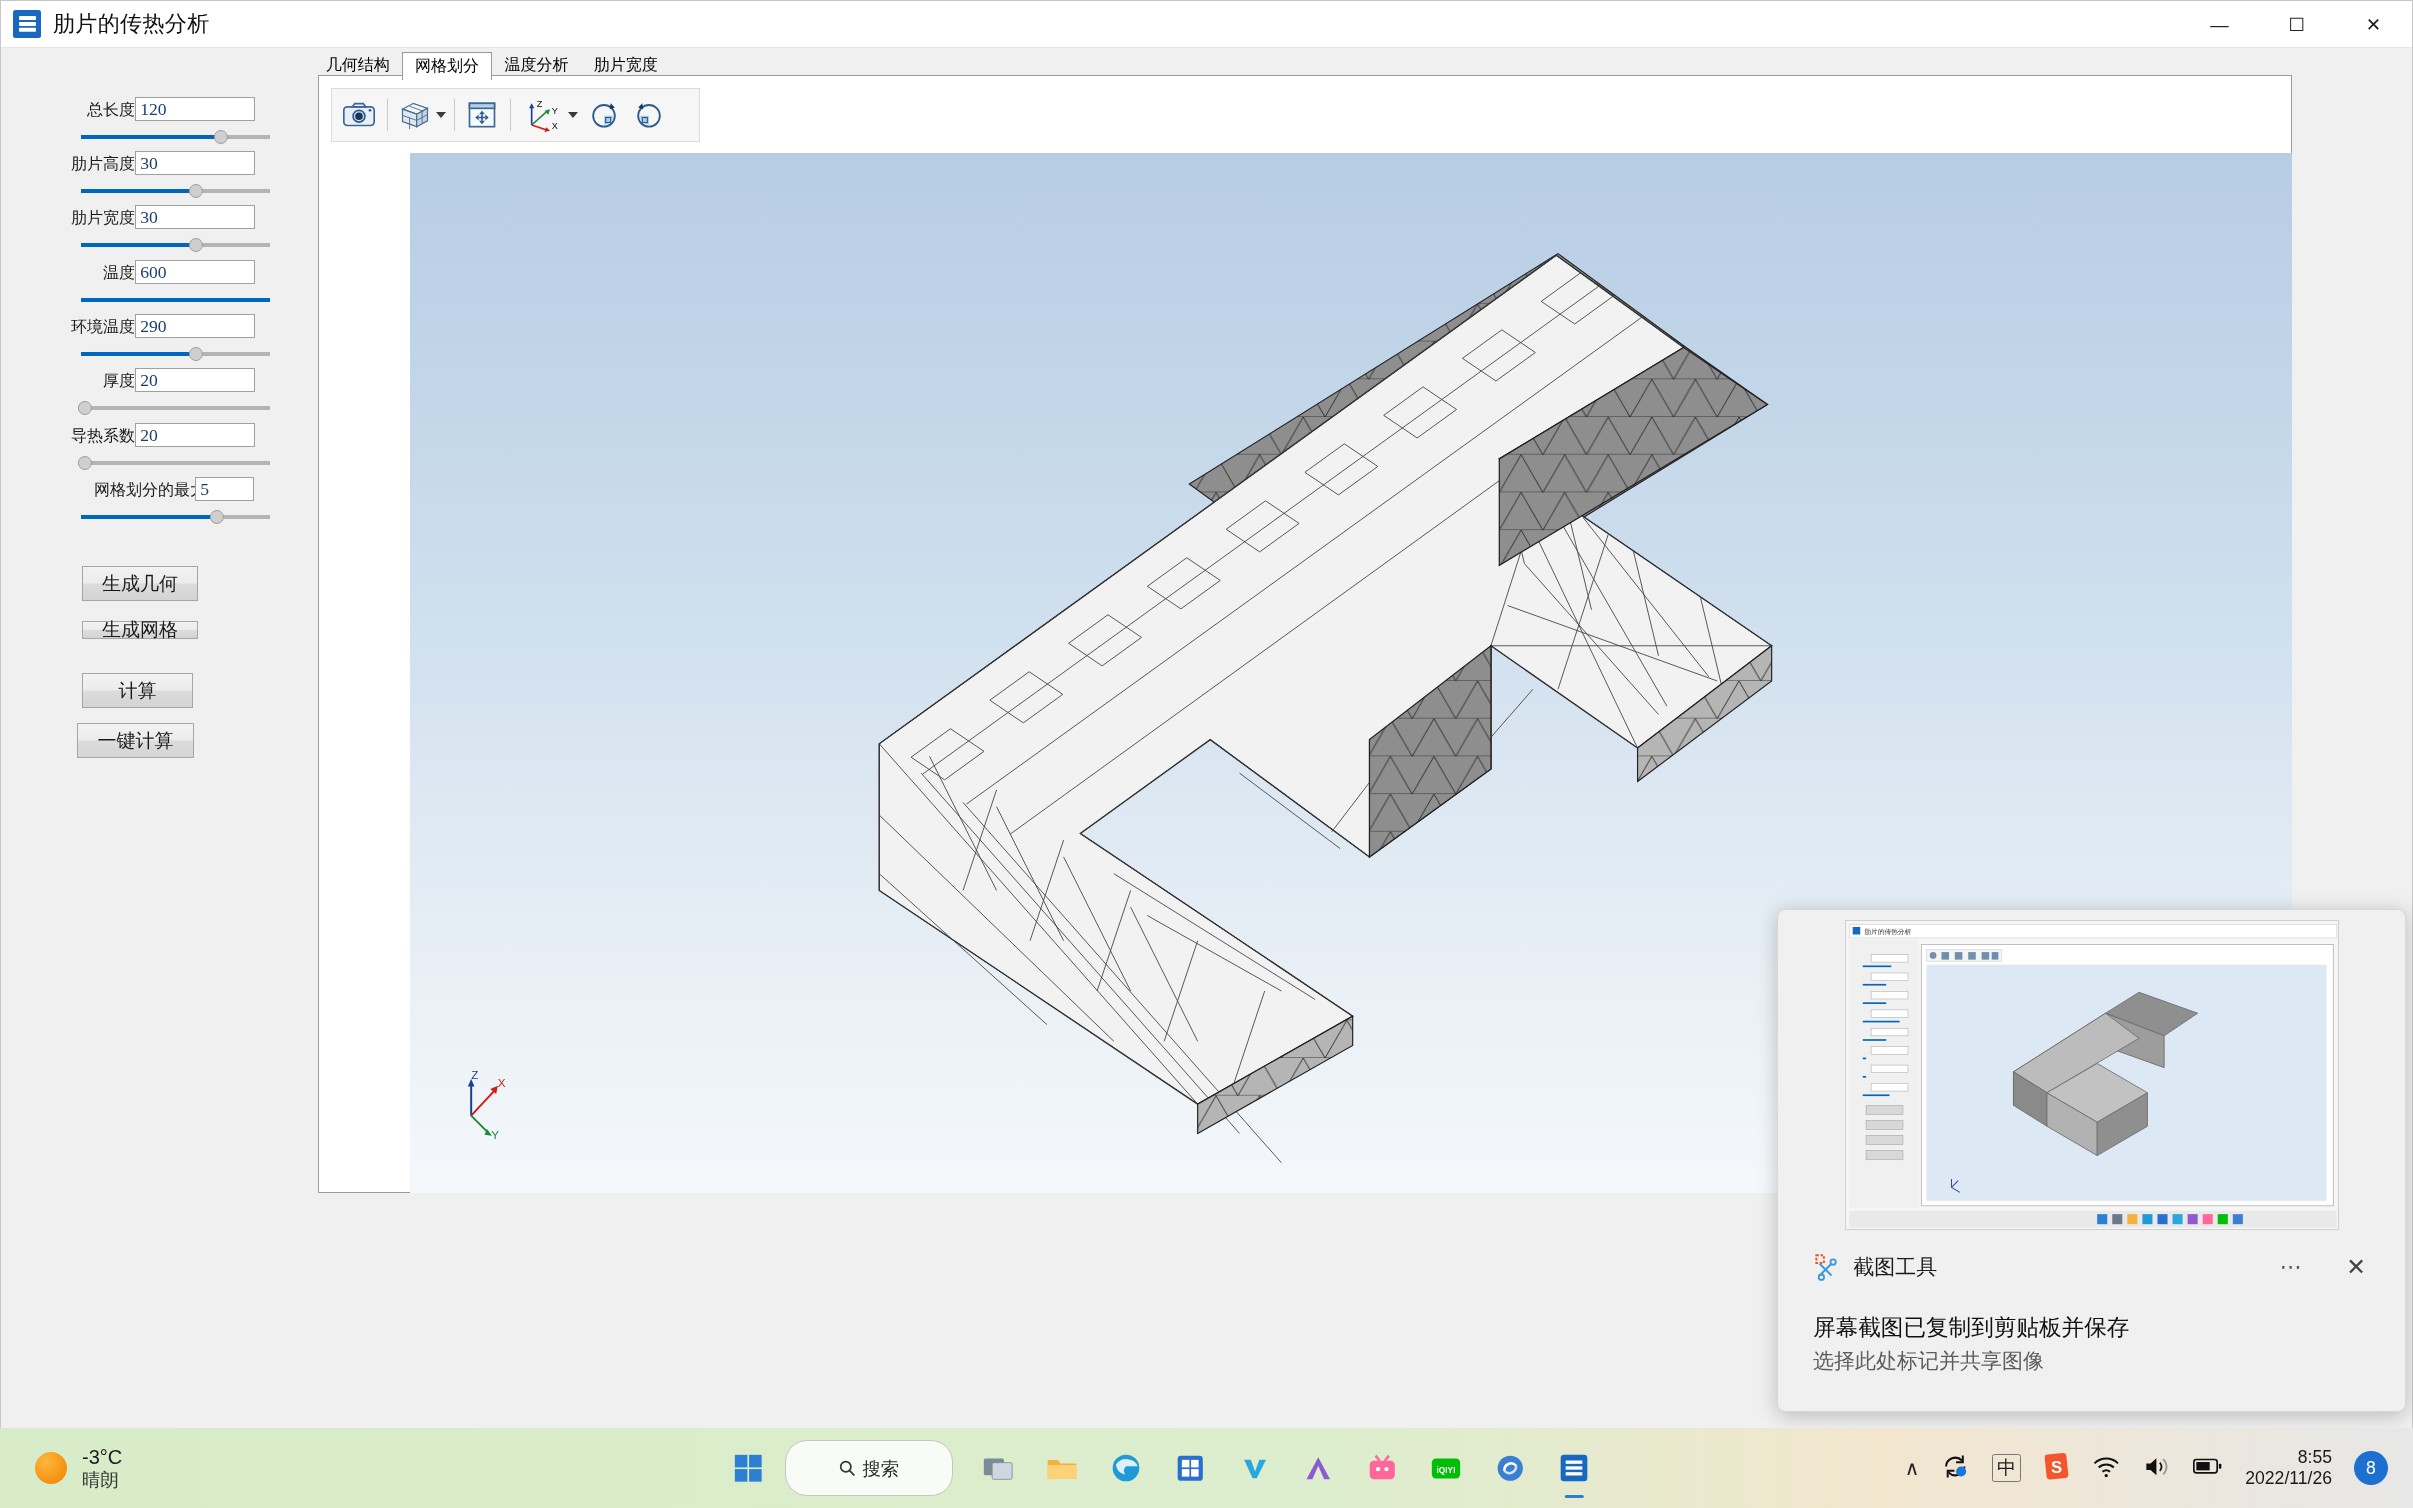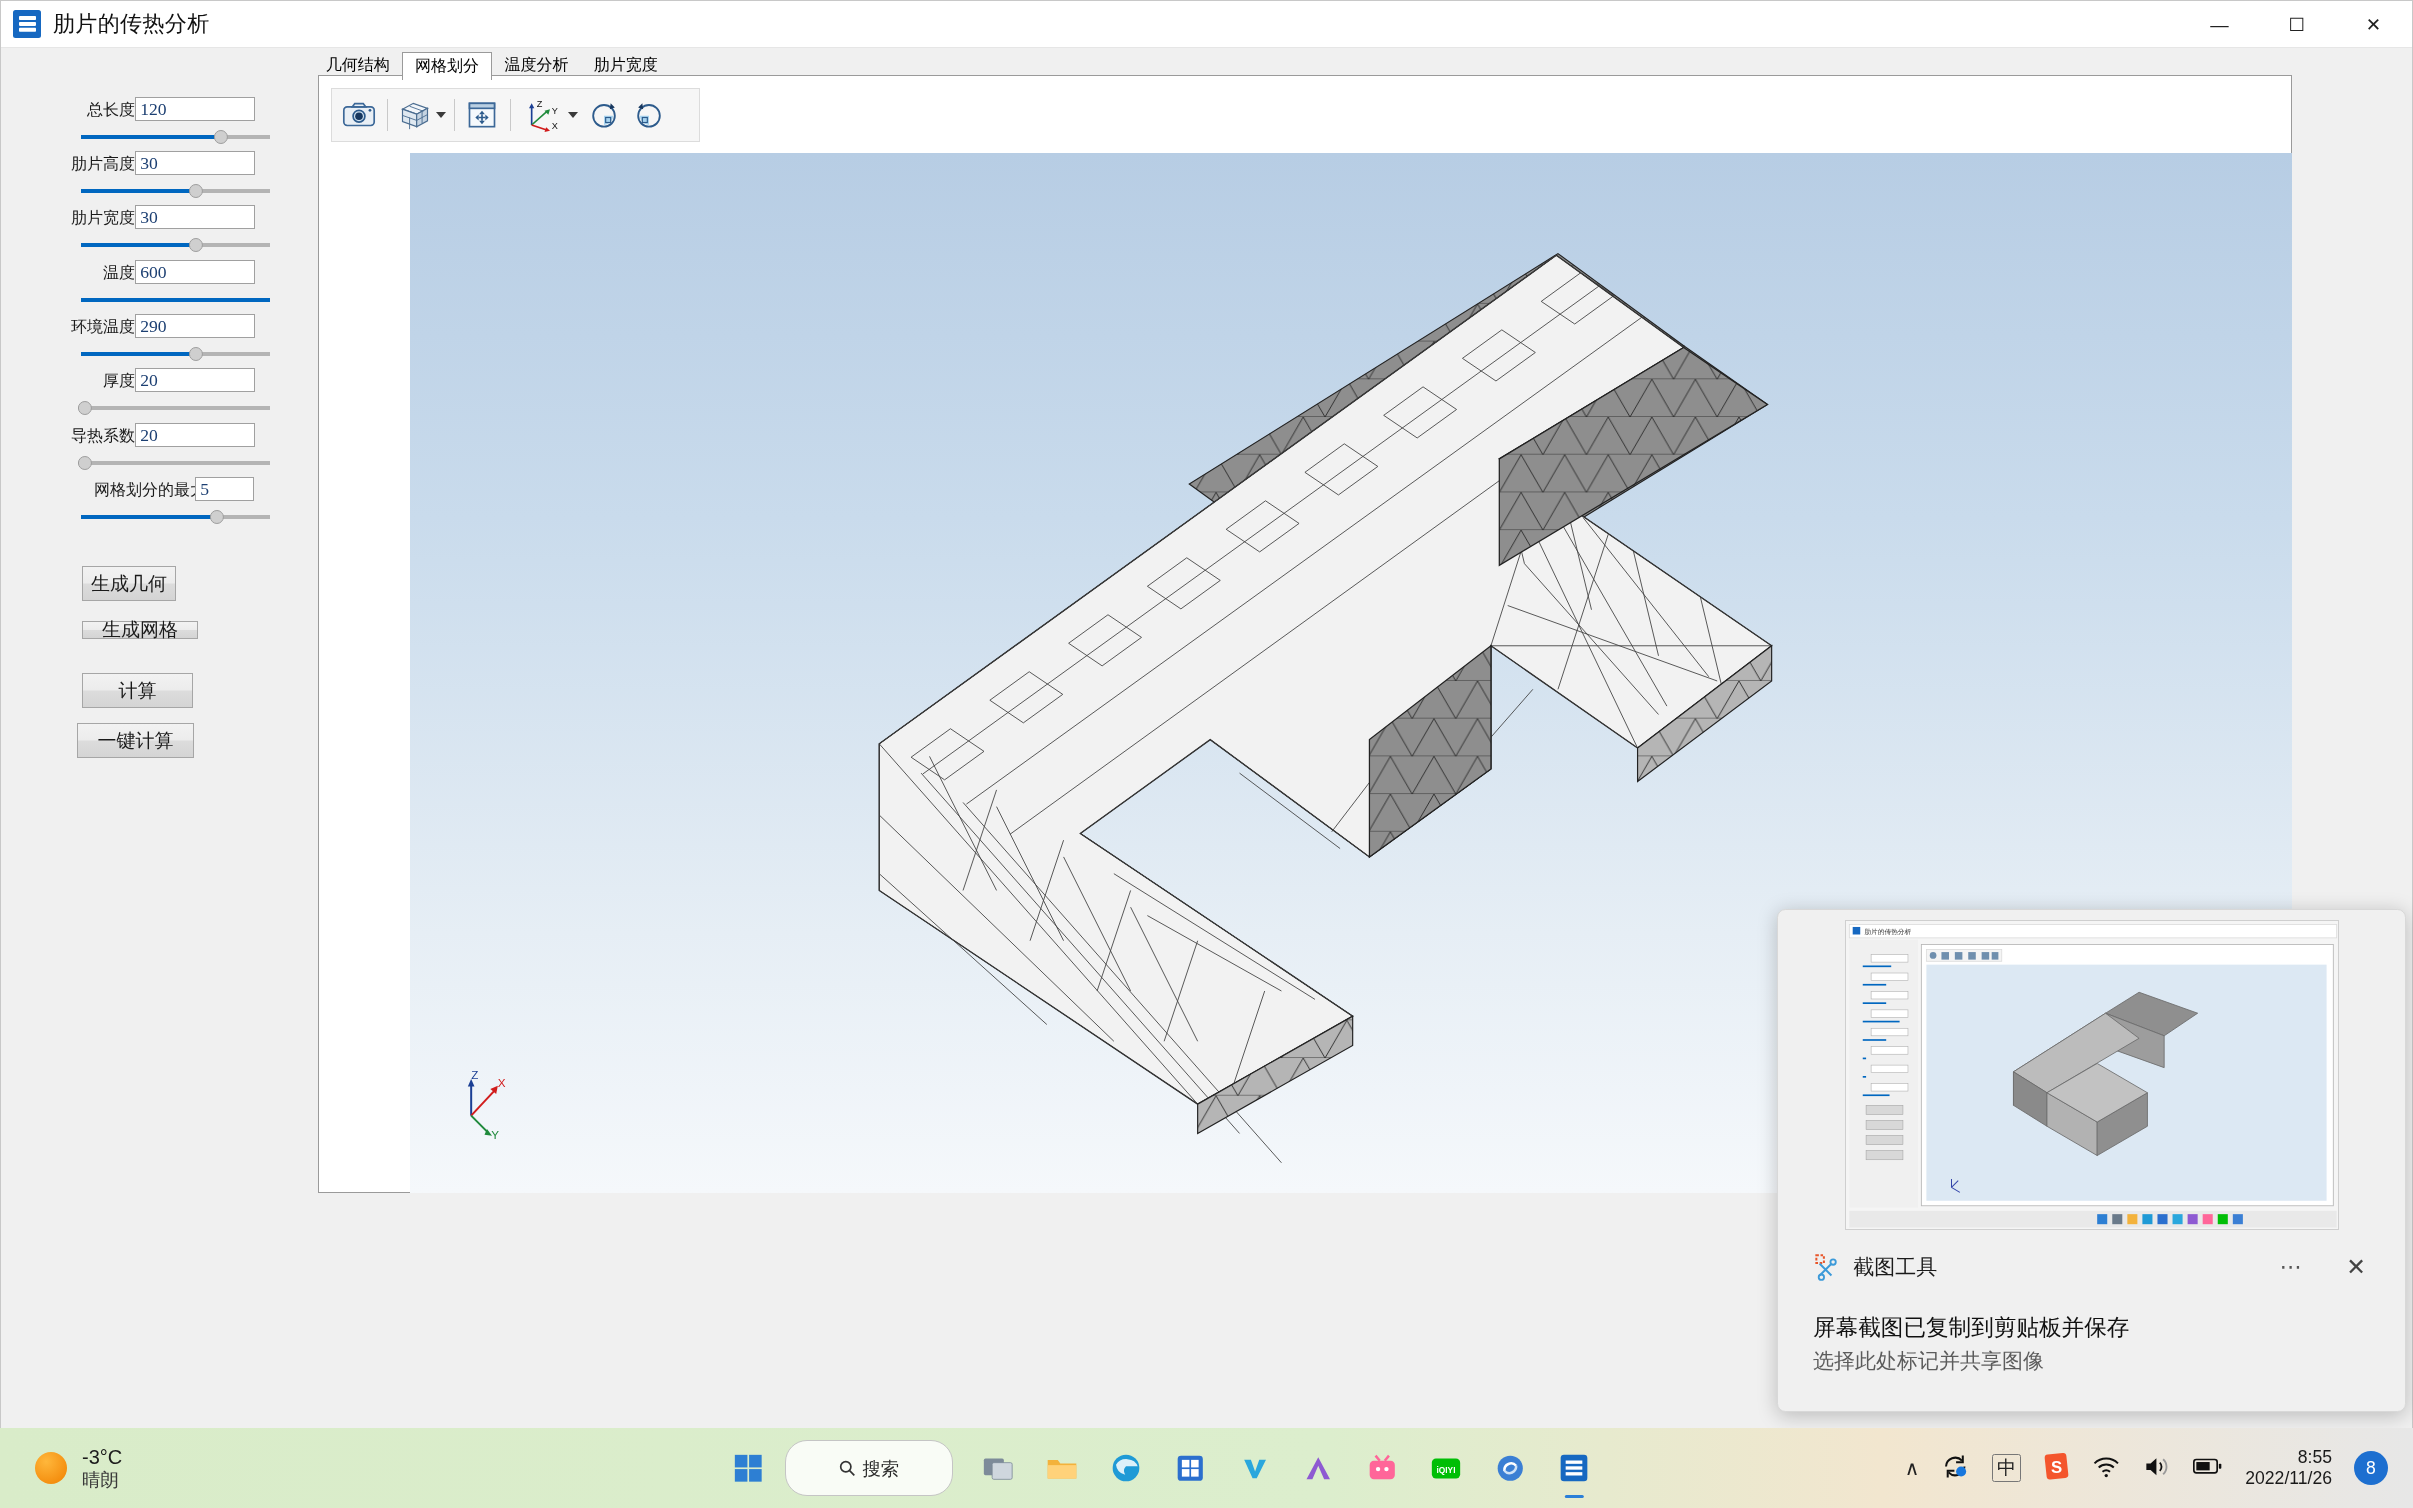--- a/index.html
+++ b/index.html
@@ -361,21 +361,21 @@
       <div class="param-row" style="top:427px">
         <span class="param-label wide">网格划分的最大密度</span>
         <div class="param-input narrow">5</div>
         <div class="slider">
           <div class="track"></div>
           <div class="fill" style="width:72%"></div>
           <div class="thumb" style="left:72%"></div>
         </div>
       </div>
 
-      <div class="pbtn" style="left:81px;top:513px;width:94px;height:35px">生成几何</div>
+      <div class="pbtn" style="left:81px;top:513px;width:116px;height:35px">生成几何</div>
       <div class="pbtn" style="left:81px;top:568px;width:116px;height:18px">生成网格</div>
       <div class="pbtn" style="left:81px;top:620px;width:111px;height:35px">计算</div>
       <div class="pbtn" style="left:76px;top:670px;width:117px;height:35px">一键计算</div>
     </div>
 
     <div id="canvas-frame">
 
       <div id="viewer-toolbar">
         <div class="tb-btn">
           <svg width="34" height="27" viewBox="0 0 40 32">

